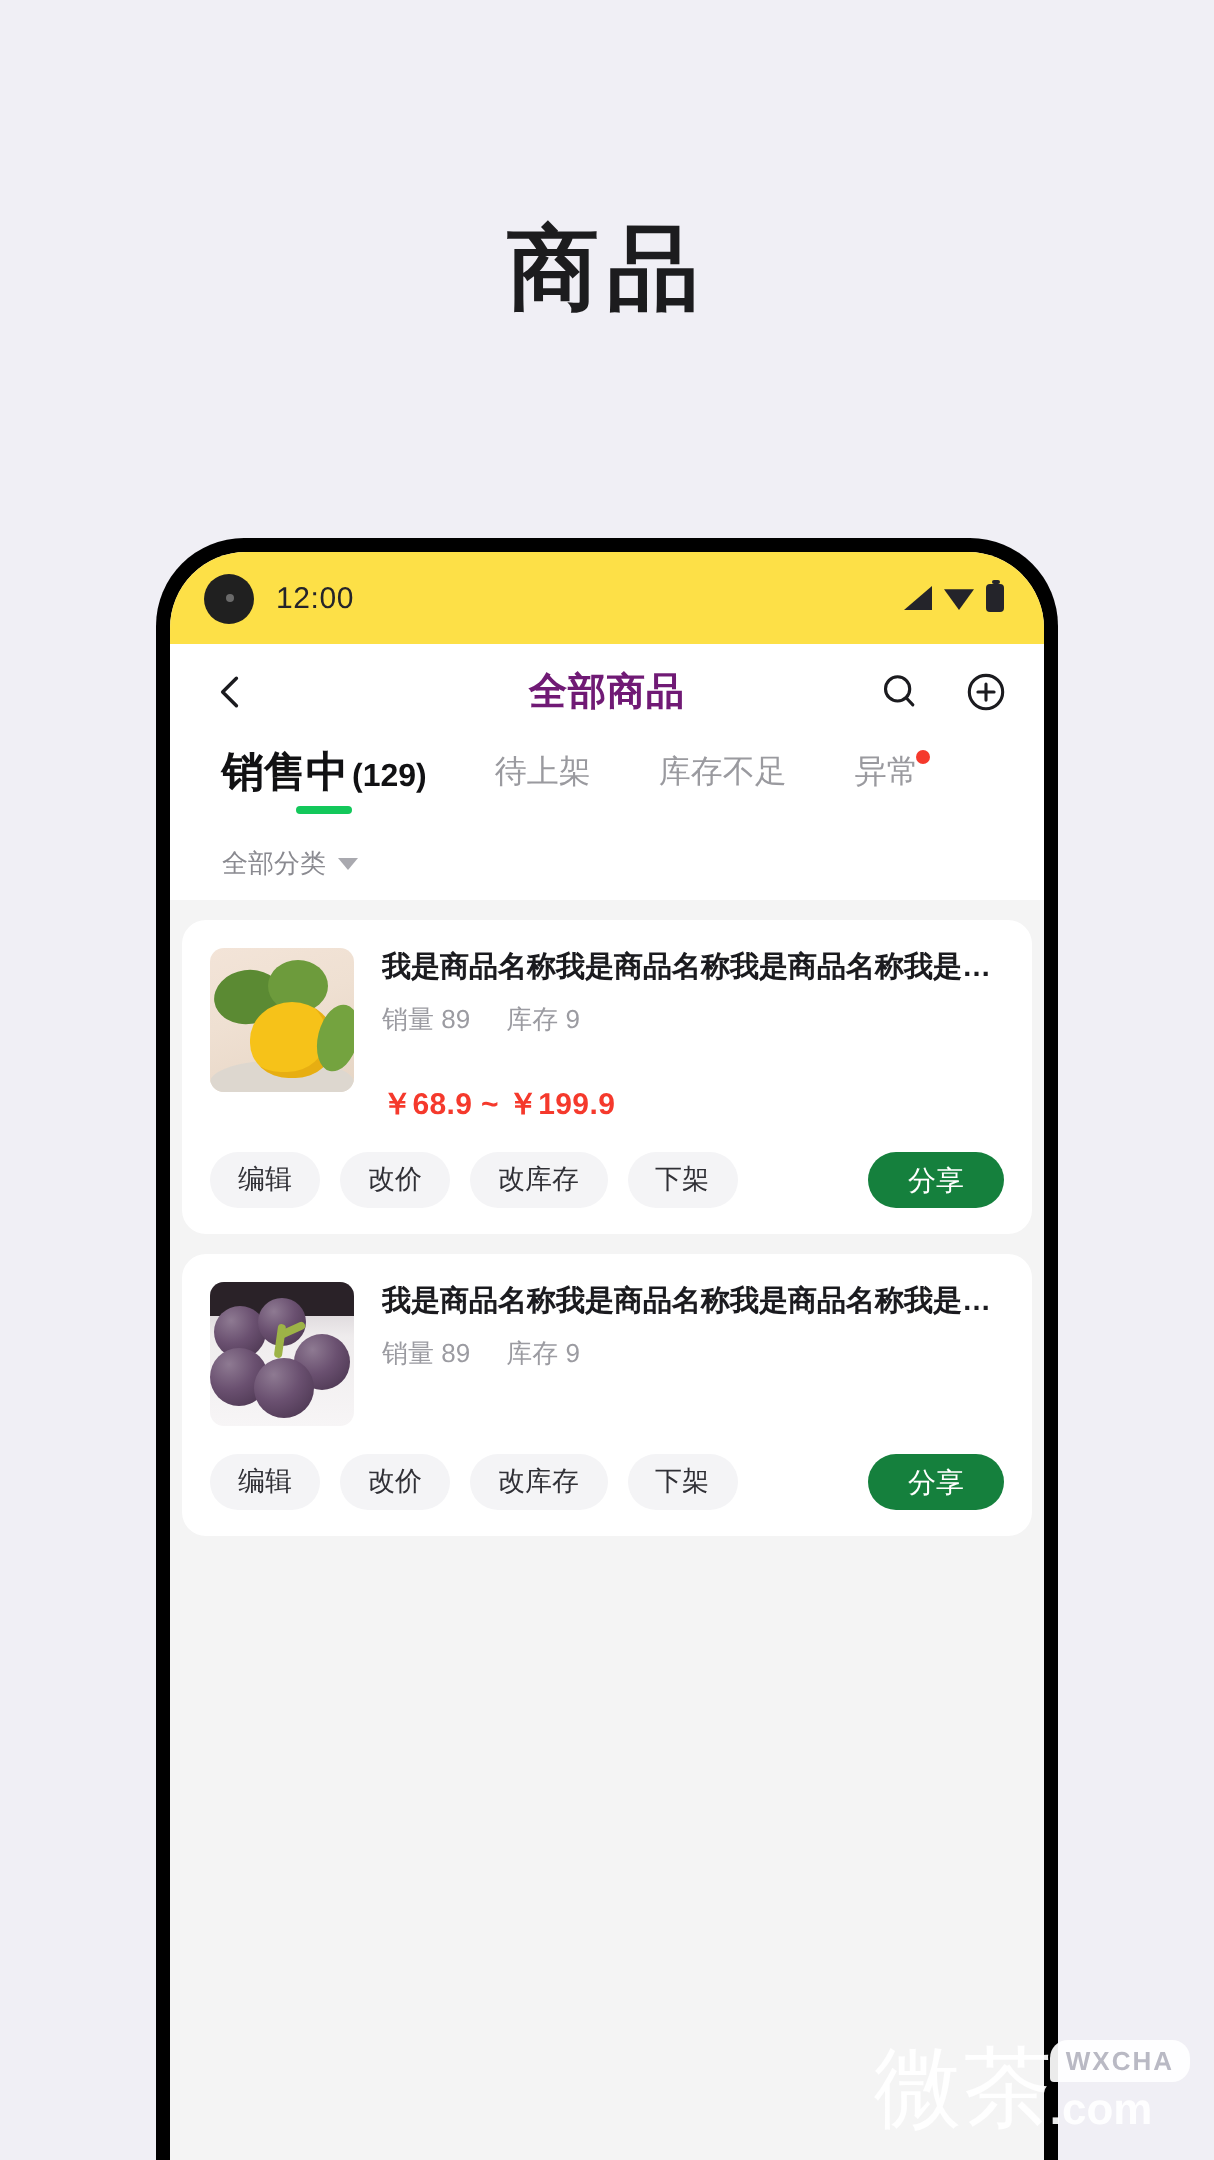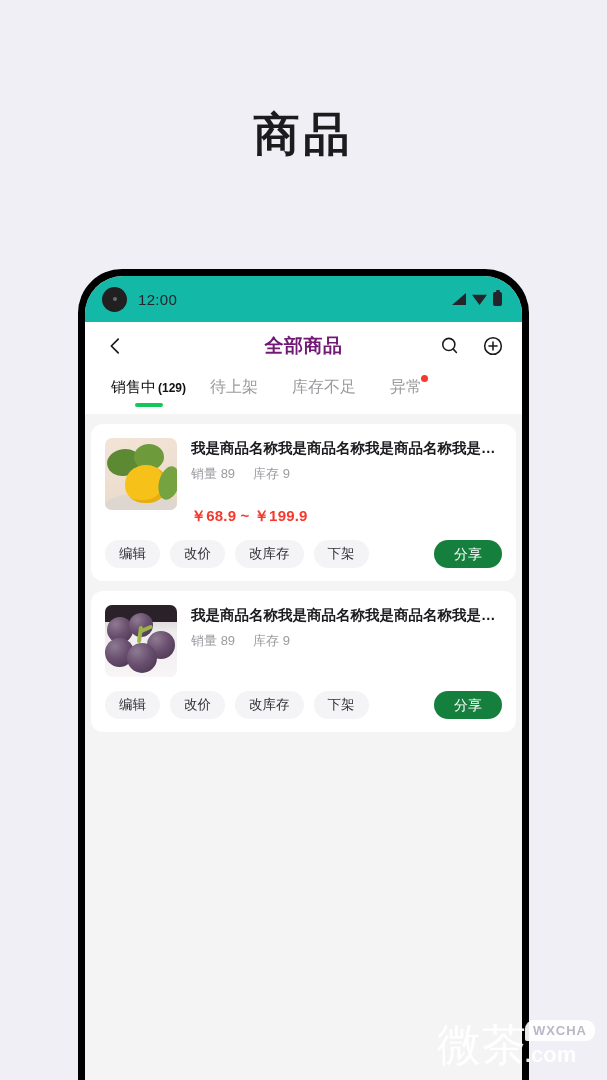--- a/index.html
+++ b/index.html
@@ -87,21 +87,21 @@
     height: 100%;
     background: #f4f4f4;
     border-radius: 38px 38px 0 0;
     overflow: hidden;
     position: relative;
   }
 
   
   .statusbar {
     height: 46px;
-    background: #14b8a6;
+    background: #fde047;
     display: flex;
     align-items: center;
     justify-content: space-between;
     padding: 0 20px 0 17px;
     box-sizing: border-box;
   }
   .sb-left {
     display: flex;
     align-items: center;
     gap: 11px;
@@ -230,25 +230,25 @@
   }
   .tab:first-child { margin-left: 26px; }
   .tab-label {
     font-size: 16px;
     color: #9a9a9f;
     white-space: nowrap;
     line-height: 22px;
   }
   .tab.active .tab-label {
     color: #111113;
-    font-weight: 400;
-    font-size: 15px;
+    font-weight: 700;
+    font-size: 21px;
   }
   .tab-count {
-    font-size: 12px;
+    font-size: 16px;
     font-weight: 700;
     color: #111113;
     margin-left: 2px;
   }
   .tab-underline {
     width: 28px;
     height: 4px;
     border-radius: 2px;
     background: #13c85b;
     margin-top: 5px;
@@ -452,41 +452,47 @@
     <div class="tabs">
 
       <div class="tab active">
         <div style="display:flex;align-items:baseline;position:relative;">
           <span class="tab-label">销售中</span>
           <span class="tab-count">(129)</span>
         </div>
         <div class="tab-underline"></div>
       </div>
 
-      <div class="tab" style="margin-left:24px;">
+      <div class="tab" style="margin-left:34px;">
         <div style="display:flex;align-items:baseline;position:relative;">
           <span class="tab-label">待上架</span>
         </div>
       </div>
 
       <div class="tab" style="margin-left:34px;">
         <div style="display:flex;align-items:baseline;position:relative;">
           <span class="tab-label">库存不足</span>
         </div>
       </div>
 
       <div class="tab" style="margin-left:34px;">
         <div style="display:flex;align-items:baseline;position:relative;">
           <span class="tab-label">异常</span>
           <span class="tab-dot"></span>
         </div>
       </div>
 
     </div>
 
+    <div class="filterbar">
+      <div class="filter-chip">
+        <span>全部分类</span>
+        <span class="caret-down"></span>
+      </div>
+    </div>
 
     <div class="list">
 
       <div class="card">
         <div class="card-top">
           <div class="thumb art-mango">
             <div class="plate"></div>
             <div class="leafA"></div>
             <div class="leafB"></div>
             <div class="flesh"></div>

